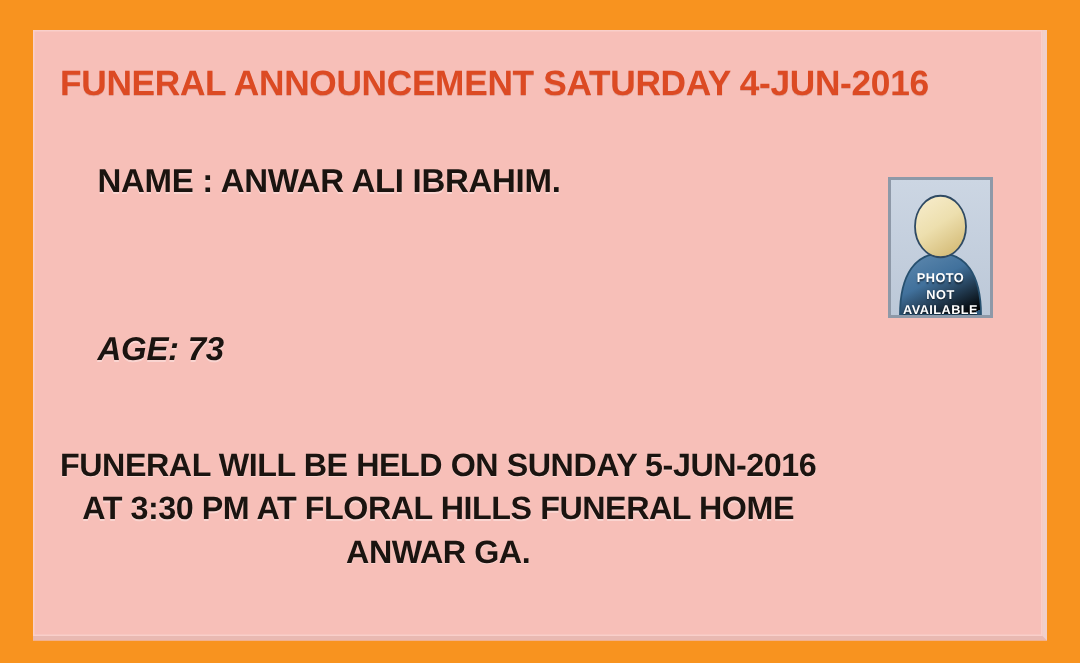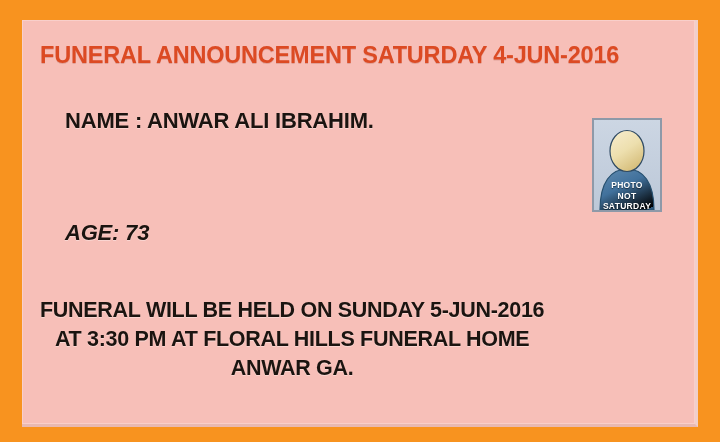--- a/index.html
+++ b/index.html
@@ -157,19 +157,19 @@
           </defs>
           <rect x="0" y="0" width="66" height="90" fill="url(#bgGrad)"></rect>
 
           <path d="M6 90 C6 62 17 49 33 49 C49 49 60 62 60 90 Z" fill="url(#bodyGrad)" stroke="#27506f" stroke-width="1.2"></path>
 
           <ellipse cx="33" cy="31" rx="17" ry="20.5" fill="url(#headGrad)" stroke="#2f4a63" stroke-width="1.2"></ellipse>
         </svg>
         <div class="ph-caption">
           <div>PHOTO</div>
           <div>NOT</div>
-          <div>SATURDAY</div>
+          <div>AVAILABLE</div>
         </div>
       </div>
 
     </div>
   </div>
 </div>
 
 </body></html>

